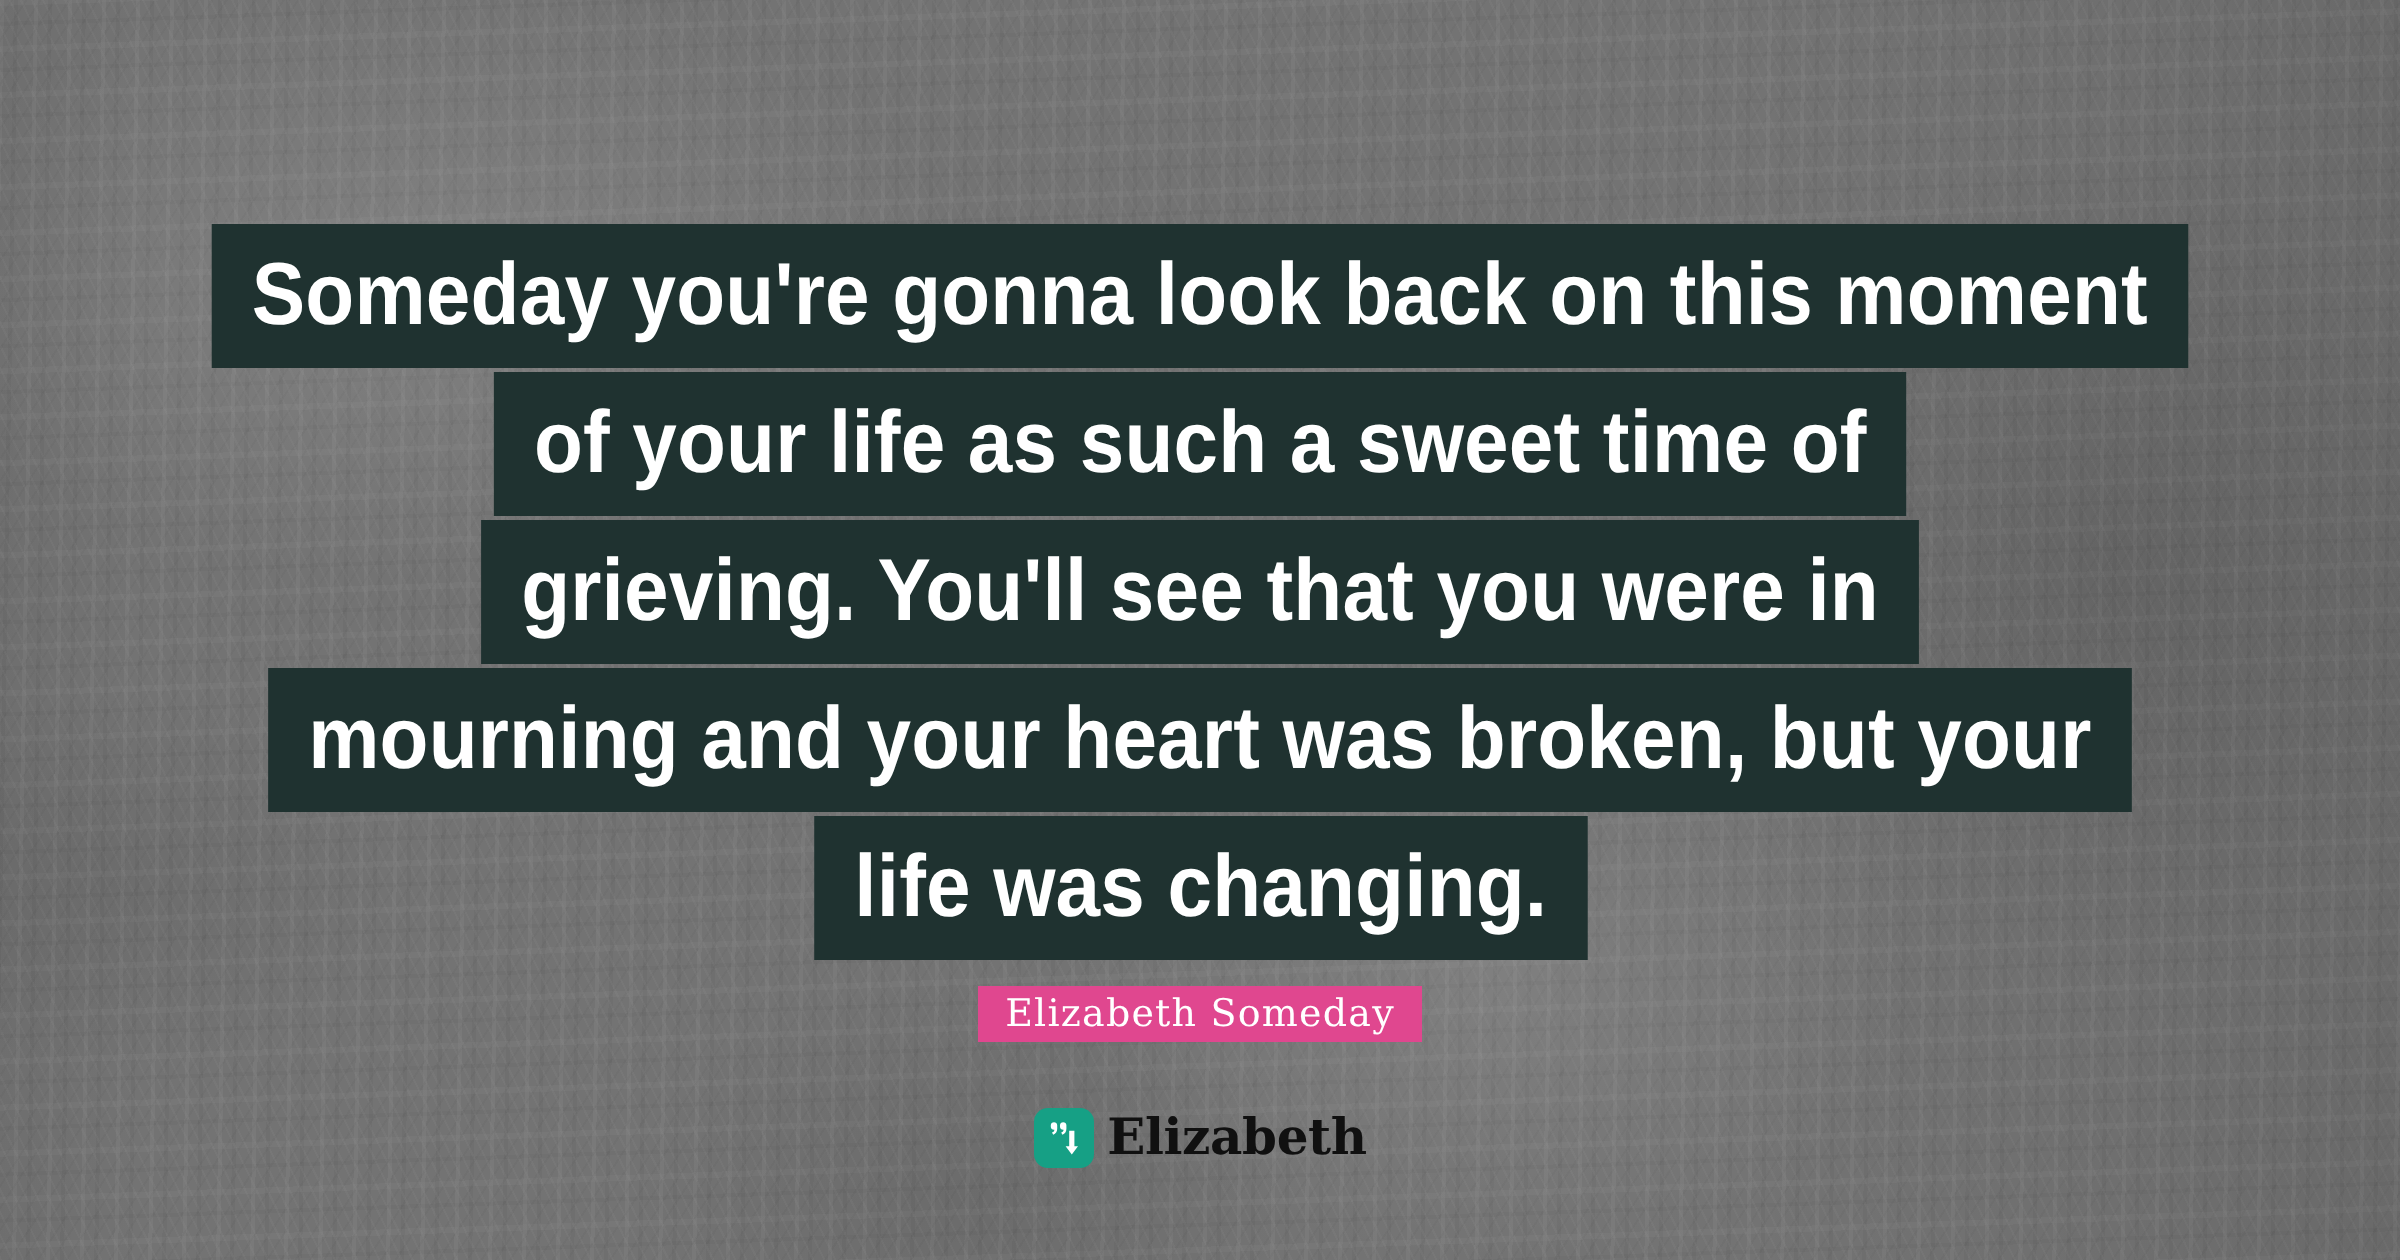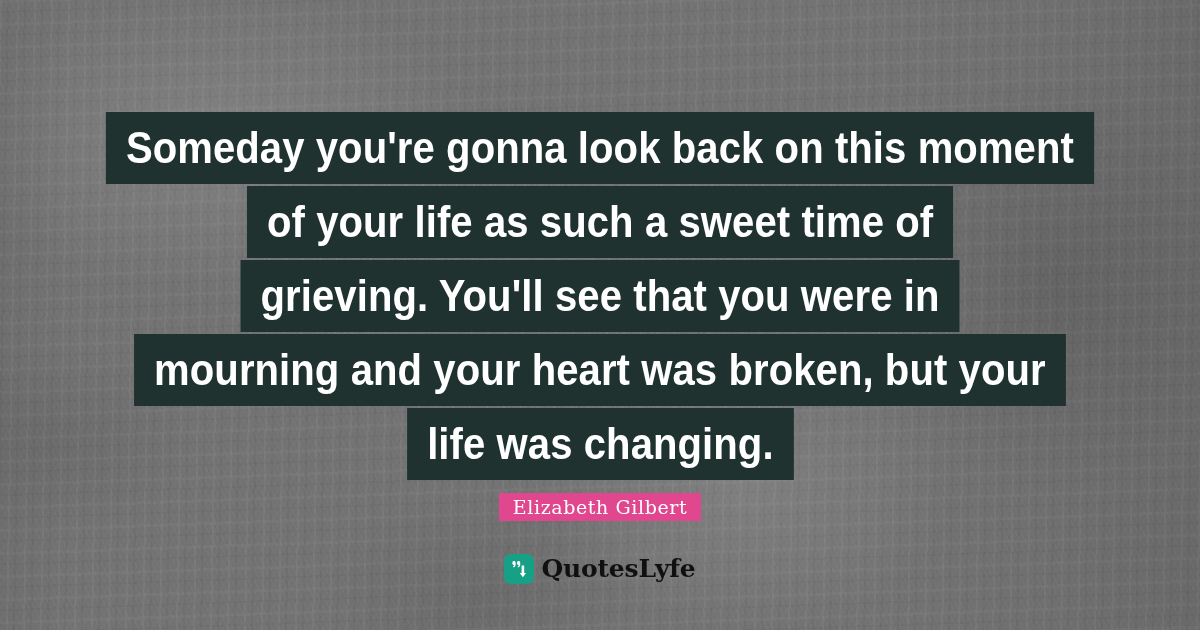--- a/index.html
+++ b/index.html
@@ -175,27 +175,27 @@
 
   <div id="quote-block">
     <span class="quote-line">Someday you're gonna look back on this moment</span>
     <span class="quote-line">of your life as such a sweet time of</span>
     <span class="quote-line">grieving. You'll see that you were in</span>
     <span class="quote-line">mourning and your heart was broken, but your</span>
     <span class="quote-line">life was changing.</span>
   </div>
 
   <div id="author-wrap">
-    <span id="author-badge">Elizabeth Gilbert</span>
+    <span id="author-badge">Elizabeth Someday</span>
   </div>
 
   <div id="logo-wrap">
     <span id="logo-mark">
       <svg width="20" height="20" viewBox="0 0 20 20" aria-hidden="true">
         <path d="M3.4 3.6 C3.4 2.7 4.1 2.1 5.0 2.1 C5.9 2.1 6.6 2.7 6.6 3.6 L6.6 5.4 C6.6 6.9 5.9 7.9 4.6 8.4 L4.0 7.3 C4.8 7.0 5.2 6.5 5.2 5.9 L5.0 5.9 C4.1 5.9 3.4 5.3 3.4 4.4 Z" fill="#ffffff"></path>
         <path d="M8.0 3.6 C8.0 2.7 8.7 2.1 9.6 2.1 C10.5 2.1 11.2 2.7 11.2 3.6 L11.2 5.4 C11.2 6.9 10.5 7.9 9.2 8.4 L8.6 7.3 C9.4 7.0 9.8 6.5 9.8 5.9 L9.6 5.9 C8.7 5.9 8.0 5.3 8.0 4.4 Z" fill="#ffffff"></path>
         <path d="M12.6 6.4 L15.2 6.4 L15.2 14.1 L17.0 14.1 L13.9 18.2 L10.8 14.1 L12.6 14.1 Z" fill="#ffffff"></path>
       </svg>
     </span>
-    <span id="logo-text">QuotesLyfe</span>
+    <span id="logo-text">Elizabeth</span>
   </div>
 
 </div>
 
 </body></html>

